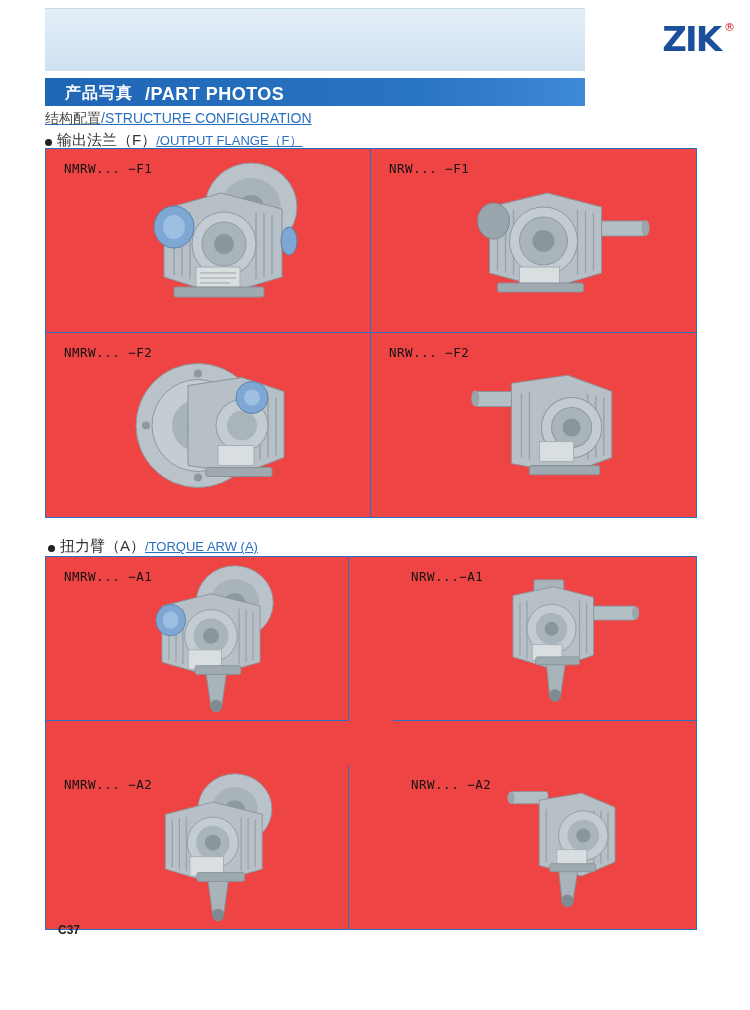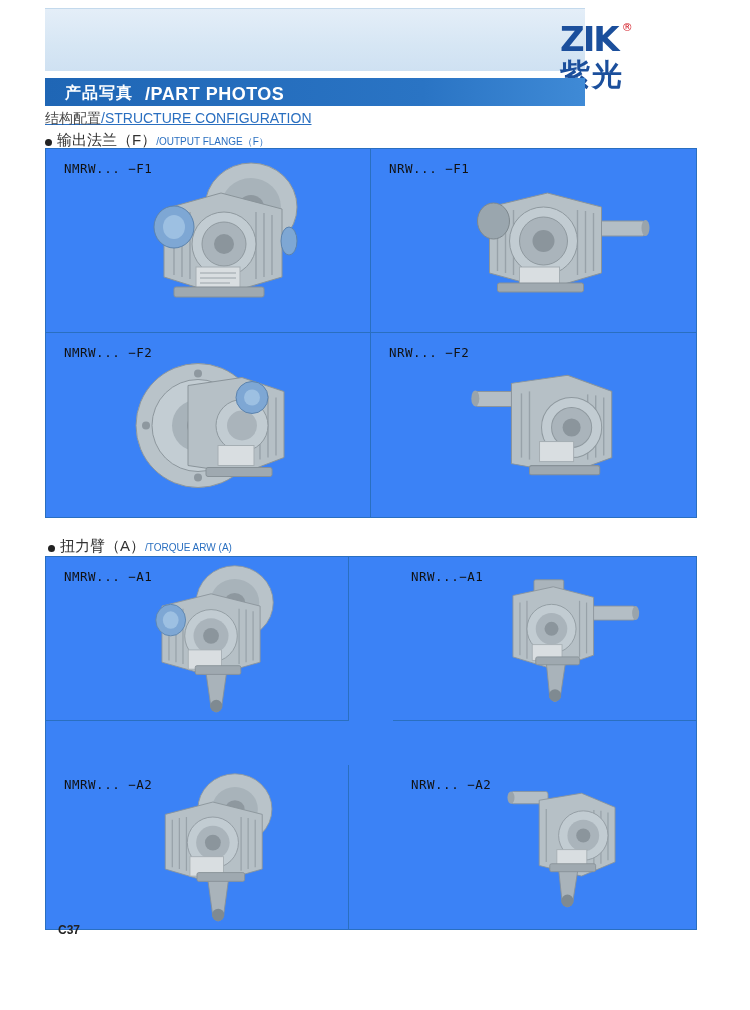--- a/index.html
+++ b/index.html
@@ -29,21 +29,21 @@
     position: absolute;
     left: 0; top: 0; right: 0; bottom: 0;
     background: linear-gradient(to bottom, #e4eef8 0%, #d6e6f4 60%, #cfe1f2 100%);
   }
 
   .logo {
     position: absolute;
     right: 30px;
     top: 22px;
     width: 160px;
-    text-align: left;
+    text-align: right;
   }
   .logo-mark {
     font-size: 34px;
     font-weight: bold;
     color: #1b4f9c;
     letter-spacing: -2px;
     line-height: 1;
     font-family: "DejaVu Sans", sans-serif;
     position: relative;
     display: inline-block;
@@ -112,33 +112,33 @@
   .section-label .bullet {
     display: inline-block;
     width: 7px;
     height: 7px;
     border-radius: 50%;
     background: #222;
     margin-right: 5px;
     vertical-align: middle;
   }
   .section-label .l-cn { color: #333; font-size: 15px; }
-  .section-label .l-en { color: #2a6fc0; font-size: 10px; }
+  .section-label .l-en { color: #2a6fc0; font-size: 13px; text-decoration: underline; }
 
   #flange-label { left: 45px; top: 131px; }
   #torque-label { left: 48px; top: 537px; }
 
   
   .grid {
     position: absolute;
     border: 1px solid #2a6fc0;
     display: grid;
     grid-template-columns: 1fr 1fr;
     grid-template-rows: 1fr 1fr;
-    background: #3b82f6;
+    background: #ef4444;
   }
   #flange-grid {
     left: 45px;
     top: 148px;
     width: 650px;
     height: 368px;
   }
   #torque-grid {
     left: 45px;
     top: 556px;
@@ -187,21 +187,20 @@
 
 <div class="top-band">
   <div class="top-band-inner"></div>
 </div>
 
 <div class="logo">
   <div class="logo-mark">
     <span>ZIK</span>
     <span class="logo-reg">®</span>
   </div>
-  <div class="logo-cn">紫光</div>
 </div>
 
 <div class="title-bar">
   <span class="t-cn">产品写真</span>
   <span class="t-en">/PART PHOTOS</span>
 </div>
 
 <div class="subtitle">
   <span class="s-cn">结构配置</span><span class="s-en">/STRUCTURE CONFIGURATION</span>
 </div>

